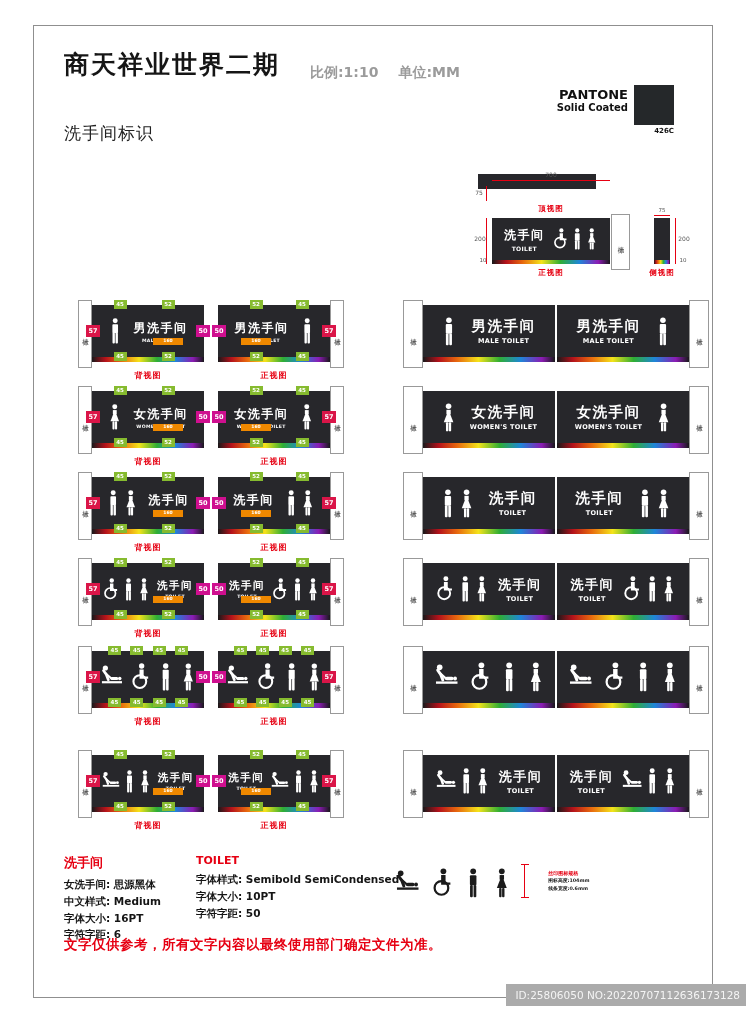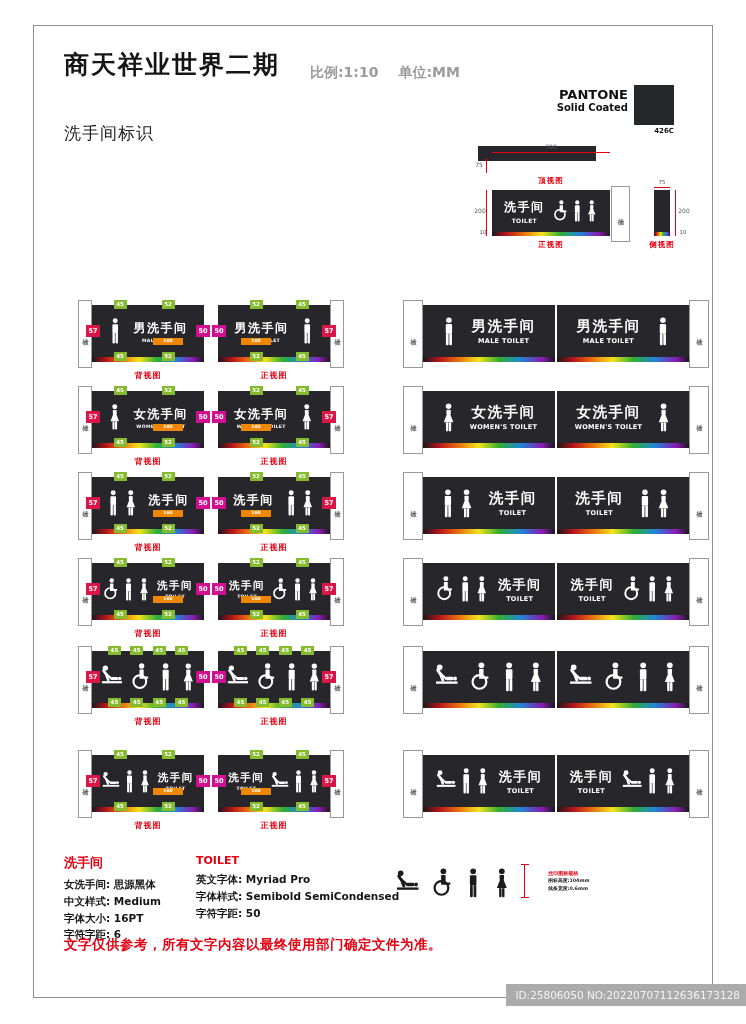--- a/index.html
+++ b/index.html
@@ -7,21 +7,21 @@
        font-family:"DejaVu Sans","Liberation Sans",sans-serif;color:#111}
   #frame{position:absolute;left:33px;top:25px;width:678px;height:971px;border:1.5px solid #8f8f8f}
   #title{position:absolute;left:64px;top:48px;font-size:25px;font-weight:bold;letter-spacing:2px;color:#151515}
   #scaleunit{position:absolute;left:310px;top:64px;font-size:14px;color:#9b9b9b;display:flex;gap:20px;font-weight:bold}
   #pantone-text{position:absolute;left:548px;top:88px;width:80px;text-align:right;line-height:1.1}
   #pantone-name{font-size:13px;font-weight:bold}
   #pantone-sub{font-size:10px;font-weight:bold}
   #pantone-swatch{position:absolute;left:634px;top:85px;width:40px;height:40px}
   #pantone-code{position:absolute;left:634px;top:127px;width:40px;text-align:right;font-size:7px;font-weight:bold}
   #section-title{position:absolute;left:64px;top:122px;font-size:17px;letter-spacing:1px;color:#222}
-  #drawing{position:absolute;left:478px;top:146px;width:234px;height:115px}
+  #drawing{position:absolute;left:478px;top:174px;width:234px;height:115px}
   #rows{position:absolute;left:0;top:0;width:746px;height:1024px}
   .sign{position:absolute}
   .wall{position:absolute;background:#fff;border:1px solid #999;box-sizing:border-box;
         display:flex;align-items:center;justify-content:center;z-index:1}
   .wall span{writing-mode:vertical-rl;font-size:6.5px;color:#555;letter-spacing:1px}
   .panel{position:absolute;background:#27272b;z-index:2}
   .panel-content{position:absolute;left:0;top:0;right:0;bottom:5px;display:flex;align-items:center;
                  justify-content:space-evenly;padding:0 4px}
   .icon-group{display:flex;align-items:center;gap:4px}
   .icon-box{display:flex}
@@ -1201,22 +1201,22 @@
 
 <div class="spec-col" id="spec-cn" style="left:64px;top:854px">
   <div class="spec-heading" style="font-size:13px">洗手间</div>
 <div class="spec-line">女洗手间: 思源黑体</div>
     <div class="spec-line">中文样式: Medium</div>
     <div class="spec-line">字体大小: 16PT</div>
     <div class="spec-line">字符字距: 6</div>
   </div>
 <div class="spec-col" id="spec-en" style="left:196px;top:854px">
   <div class="spec-heading" style="font-size:11px">TOILET</div>
-<div class="spec-line">英文字体: Myriad Pro</div>
     <div class="spec-line">字体样式: Semibold SemiCondensed</div>
+    <div class="spec-line">字体大小: 10PT</div>
     <div class="spec-line">字符字距: 50</div>
   </div>
 <div id="spec-icons">
     <div class="icon-box" style="height: 30px;">
       <svg viewBox="0 0 36 46">
         <g fill="#1b1b1b">
           <circle cx="7.2" cy="8.2" r="4.3"></circle>
           <path d="M4.2 12.5 C7.5 16 10.5 21 12 27.5" fill="none" stroke="#1b1b1b" stroke-width="4.6" stroke-linecap="round"></path>
           <path d="M7.5 17 L17 25.5" fill="none" stroke="#1b1b1b" stroke-width="3.2" stroke-linecap="round"></path>
           <rect x="15.5" y="22.8" width="13" height="5" rx="2.5"></rect>

